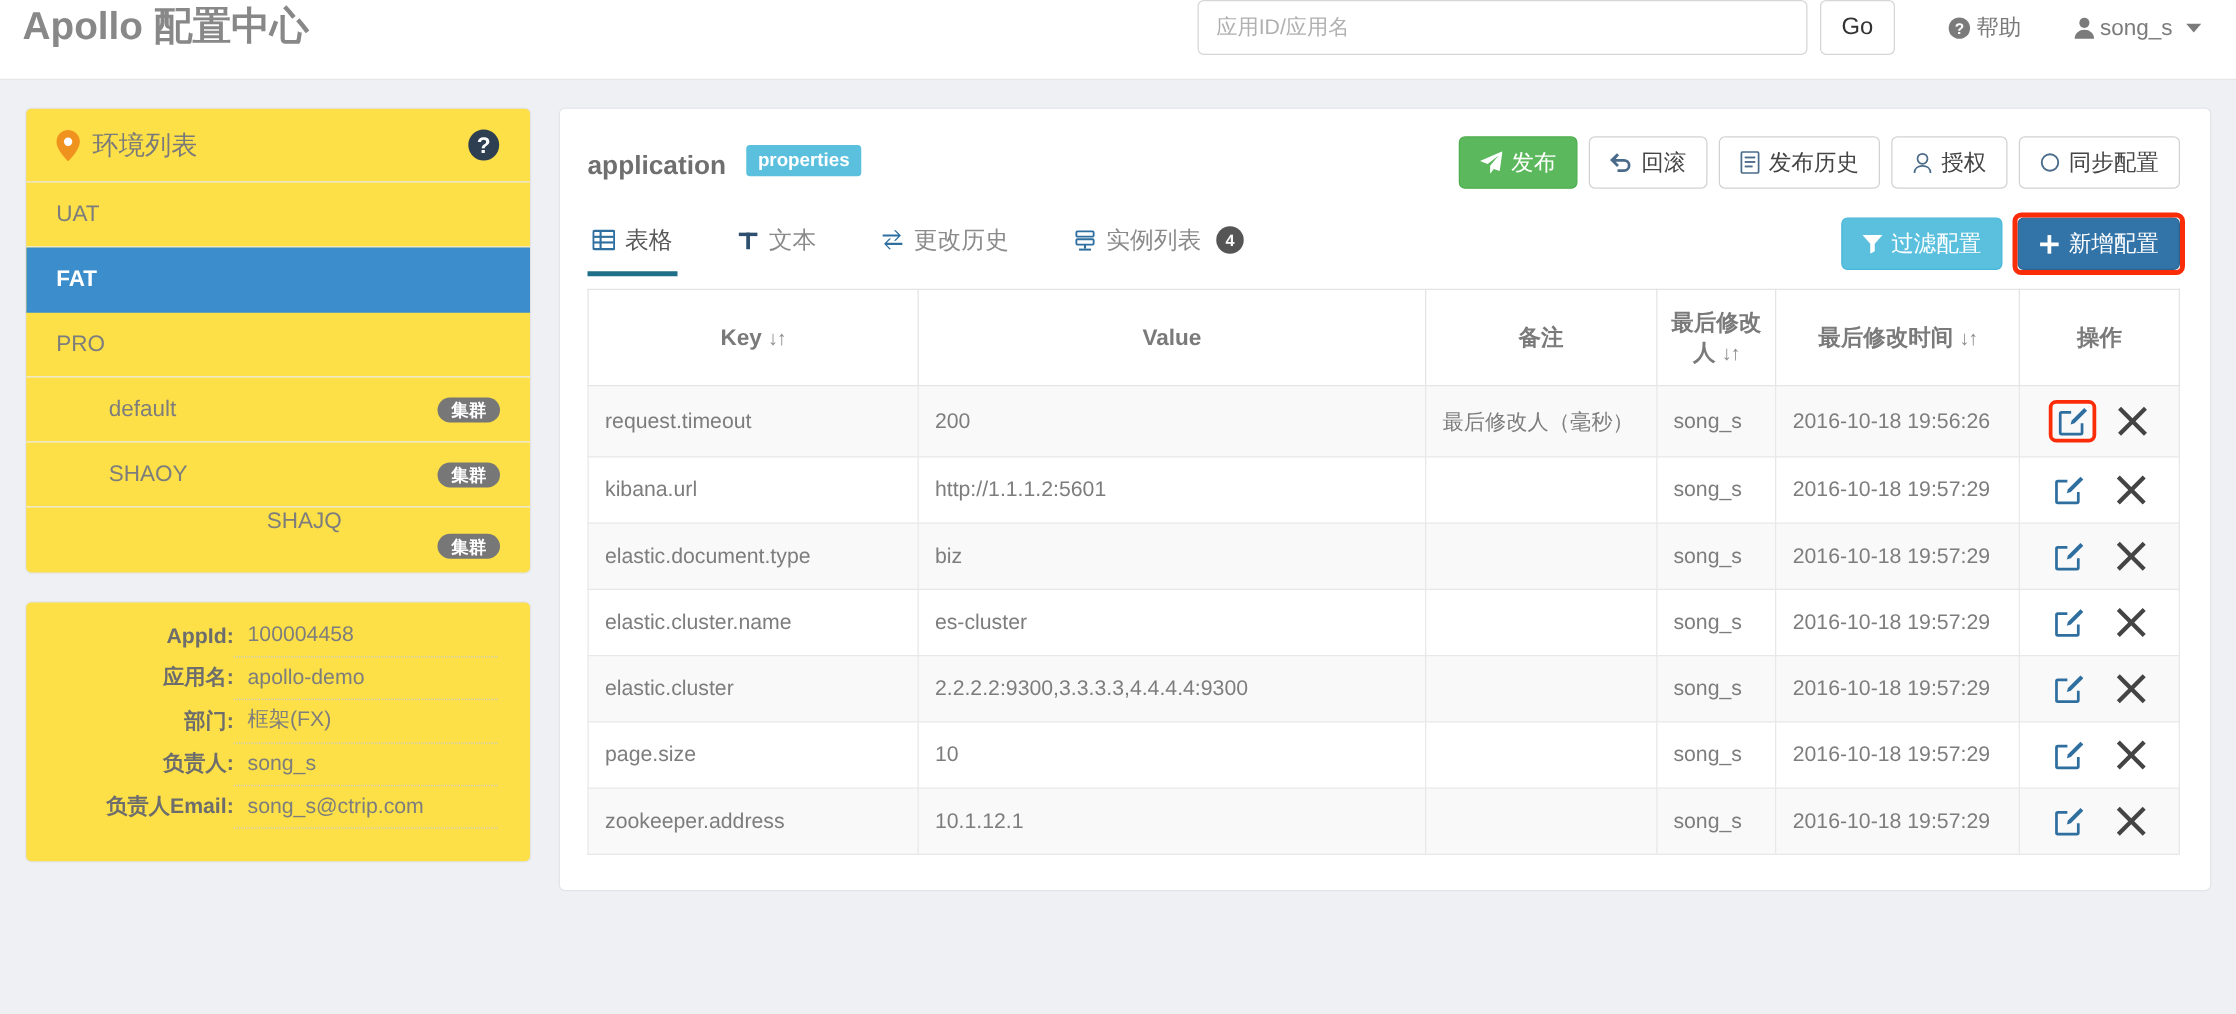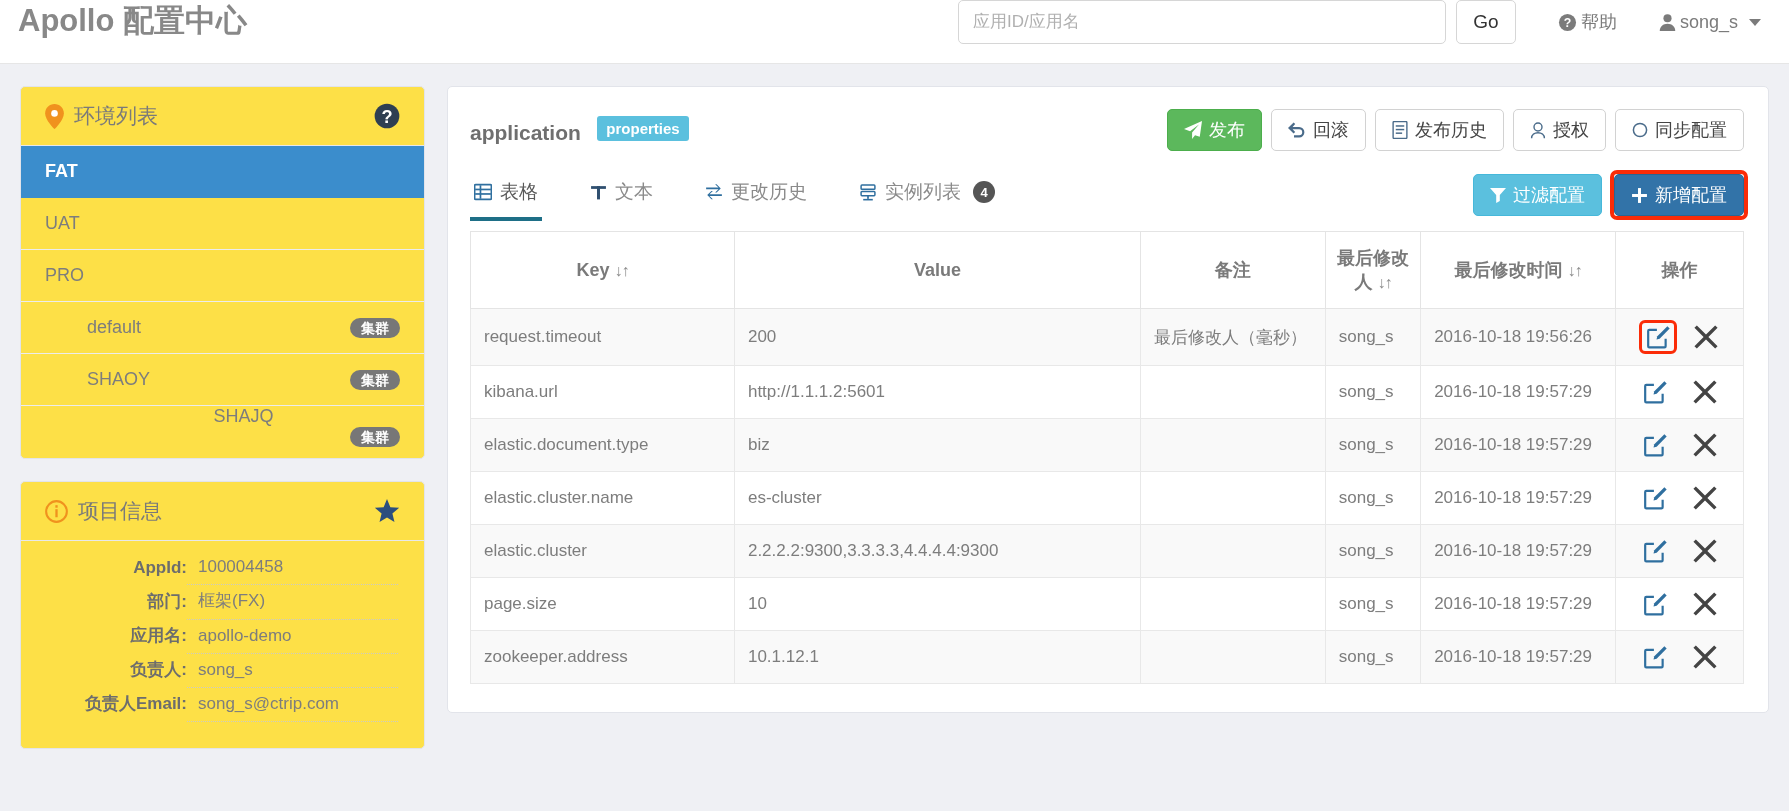--- a/index.html
+++ b/index.html
@@ -336,73 +336,58 @@
         <span class="panel-title">环境列表</span>
         <span class="right-icon">
           <svg width="26" height="26" viewBox="0 0 20 20">
               <circle cx="10" cy="10" r="9.5" fill="#2f3f52"></circle>
               <text x="10" y="15" font-size="14" font-weight="bold" fill="#fff" text-anchor="middle" font-family="Liberation Sans">?</text>
             </svg>
         </span>
       </div>
       <div>
 
-      <div class="env-item active">
+      <div class="env-item">
+            <span>UAT</span>
+          </div>
+          <div class="env-item active">
             <span>FAT</span>
-          </div>
-          <div class="env-item">
-            <span>UAT</span>
           </div>
           <div class="env-item">
             <span>PRO</span>
           </div>
           <div class="env-item cluster">
             <span>default</span>
             <span class="cluster-badge">集群</span>
           </div>
           <div class="env-item cluster">
             <span>SHAOY</span>
             <span class="cluster-badge">集群</span>
           </div>
           <div class="env-item cluster">
             <span>SHAJQ</span>
             <span class="cluster-badge">集群</span>
           </div>
         </div>
     </div>
 
     <div class="panel">
-      <div class="panel-head">
-        <span>
-          <svg width="23" height="23" viewBox="0 0 20 20">
-              <circle cx="10" cy="10" r="9" fill="none" stroke="#f0921e" stroke-width="1.8"></circle>
-              <rect x="9" y="8" width="2" height="7" fill="#f0921e"></rect>
-              <rect x="9" y="4.5" width="2" height="2.2" fill="#f0921e"></rect>
-            </svg>
-        </span>
-        <span class="panel-title">项目信息</span>
-        <span class="right-icon">
-          <svg width="26" height="25" viewBox="0 0 24 23">
-              <path d="M12 0l3.1 7.5 8.1.6-6.2 5.3 1.9 7.9L12 17l-6.9 4.3 1.9-7.9L0.8 8.1l8.1-.6z" fill="#2b4e7e"></path>
-            </svg>
-        </span>
-      </div>
       <div class="info-body">
 
       <div class="info-row">
             <div class="info-label">AppId:</div>
             <div class="info-value">100004458</div>
           </div>
           <div class="info-row">
+            <div class="info-label">应用名:</div>
+            <div class="info-value">apollo-demo</div>
+          </div>
+          <div class="info-row">
             <div class="info-label">部门:</div>
             <div class="info-value">框架(FX)</div>
-          </div>
-          <div class="info-row">
-            <div class="info-label">应用名:</div>
-            <div class="info-value">apollo-demo</div>
           </div>
           <div class="info-row">
             <div class="info-label">负责人:</div>
             <div class="info-value">song_s</div>
           </div>
           <div class="info-row">
             <div class="info-label">负责人Email:</div>
             <div class="info-value">song_s@ctrip.com</div>
           </div>
         </div>

